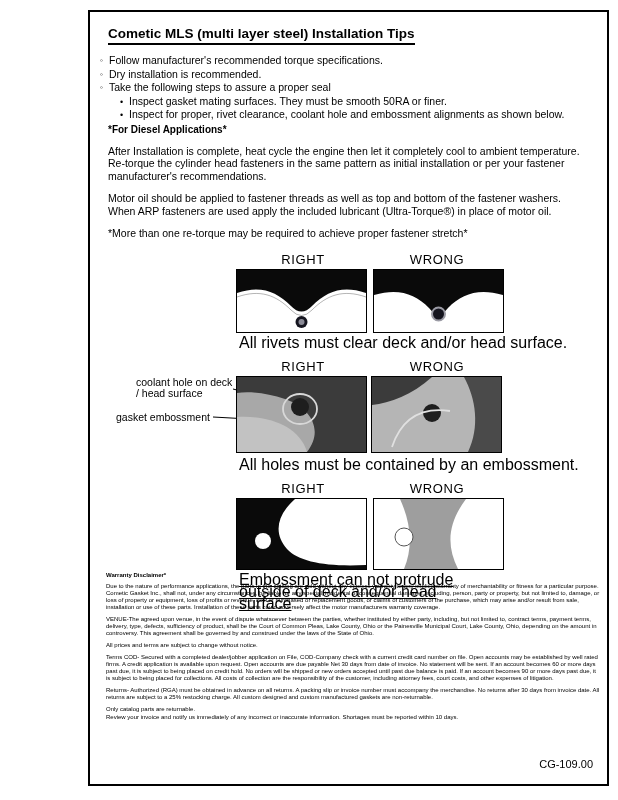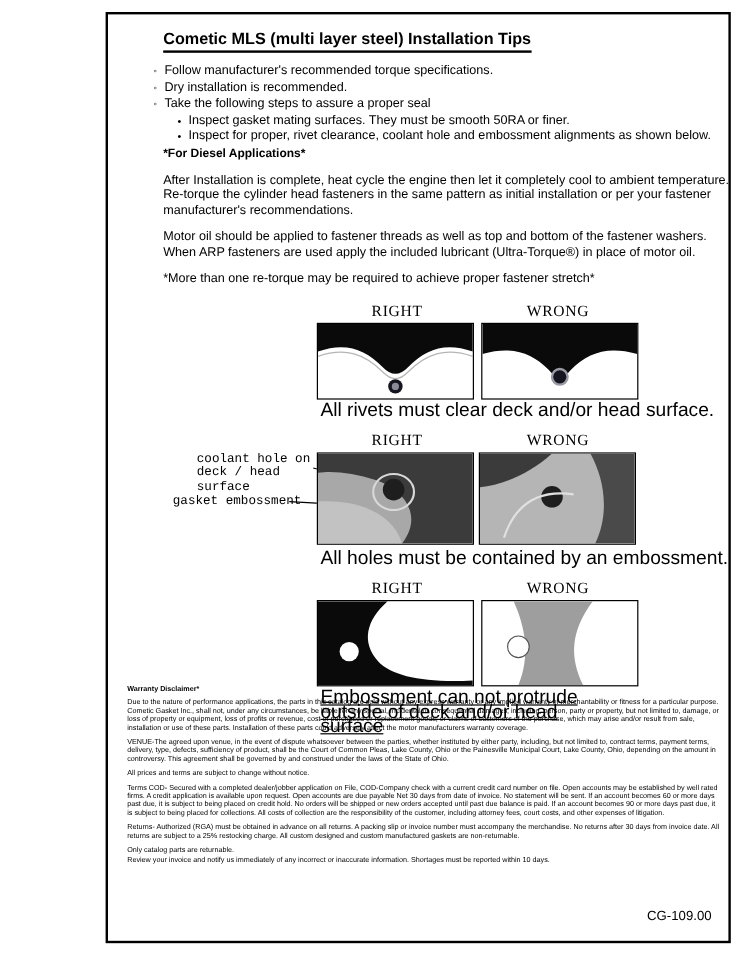--- a/index.html
+++ b/index.html
@@ -1,47 +1,47 @@
 <!DOCTYPE html>
 <html><head>
 <meta charset="utf-8">
 <style>
   * { margin:0; padding:0; box-sizing:border-box; }
   html,body { width:618px; height:800px; background:#ffffff; color:#000;
               font-family:"Liberation Sans", sans-serif; }
   .page { position:relative; width:618px; height:800px; background:#fff; overflow:hidden; }
   .frame { position:absolute; left:88px; top:10px; width:521px; height:776px;
-           border:2px solid #000; background:#fff;padding-left:28px; }
+           border:2px solid #000; background:#fff; }
 
   .title-wrap { margin:12px 0 0 18px; }
   .title { display:inline-block; font-size:13.5px; font-weight:bold;
            border-bottom:2px solid #000; padding-bottom:2px; }
 
   .bullets { margin:9px 0 0 10px; }
   .bullet { display:flex; font-size:10.5px; line-height:12.5px; }
   .bullet .marker { width:9px; flex:none; text-align:left; }
   .bullet.lvl1 .marker { font-size:8px; padding-top:1px; }
   .bullet.lvl2 { margin-left:20px; }
   .bullet.lvl2 .marker { font-size:9px; padding-top:1px; }
 
   .diesel-heading { margin:2px 0 0 18px; font-size:10px; font-weight:bold; }
   .para { margin:10px 0 0 18px; width:478px; font-size:10.5px; line-height:12.5px; }
   .note { margin-top:10px; }
 
   .diag { margin-top:12px; }
   .diag-labels { display:flex; width:268px; margin-left:146px; font-size:13px;
                  letter-spacing:0.6px; }
-  .diag-labels span { flex:1; text-align:center;font-family:Liberation Serif, serif; }
+  .diag-labels span { flex:1; text-align:center; }
   .panel-row { display:flex; gap:6px; margin-left:146px; margin-top:2px; }
   .panel { border:1px solid #000; background:#fff; flex:none; }
   .panel svg { display:block; }
   .caption { margin:4px 0 10px 149px; font-size:16px; line-height:12px; }
   .caption.wrap2 { width:245px;text-decoration:underline; }
 
-  .row2-wrap { position:relative; height:79px; margin-top:2px;font-family:Liberation Mono, monospace; }
+  .row2-wrap { position:relative; height:79px; margin-top:2px; }
   .row2-wrap .panel { position:absolute; top:0; }
   .p2r { left:146px; } .p2w { left:281px; }
   .annotation { position:absolute; font-size:10.5px; line-height:11.5px; }
   .ann-hole { left:46px; top:1px; width:100px; }
   .ann-emb  { left:26px; top:36px; width:110px; }
   .ann-overlay { position:absolute; left:0; top:0; width:519px; height:79px;
                  pointer-events:none; }
 
   .legal { position:absolute; left:16px; top:560px; width:494px;
            font-size:6px; line-height:7px; }

